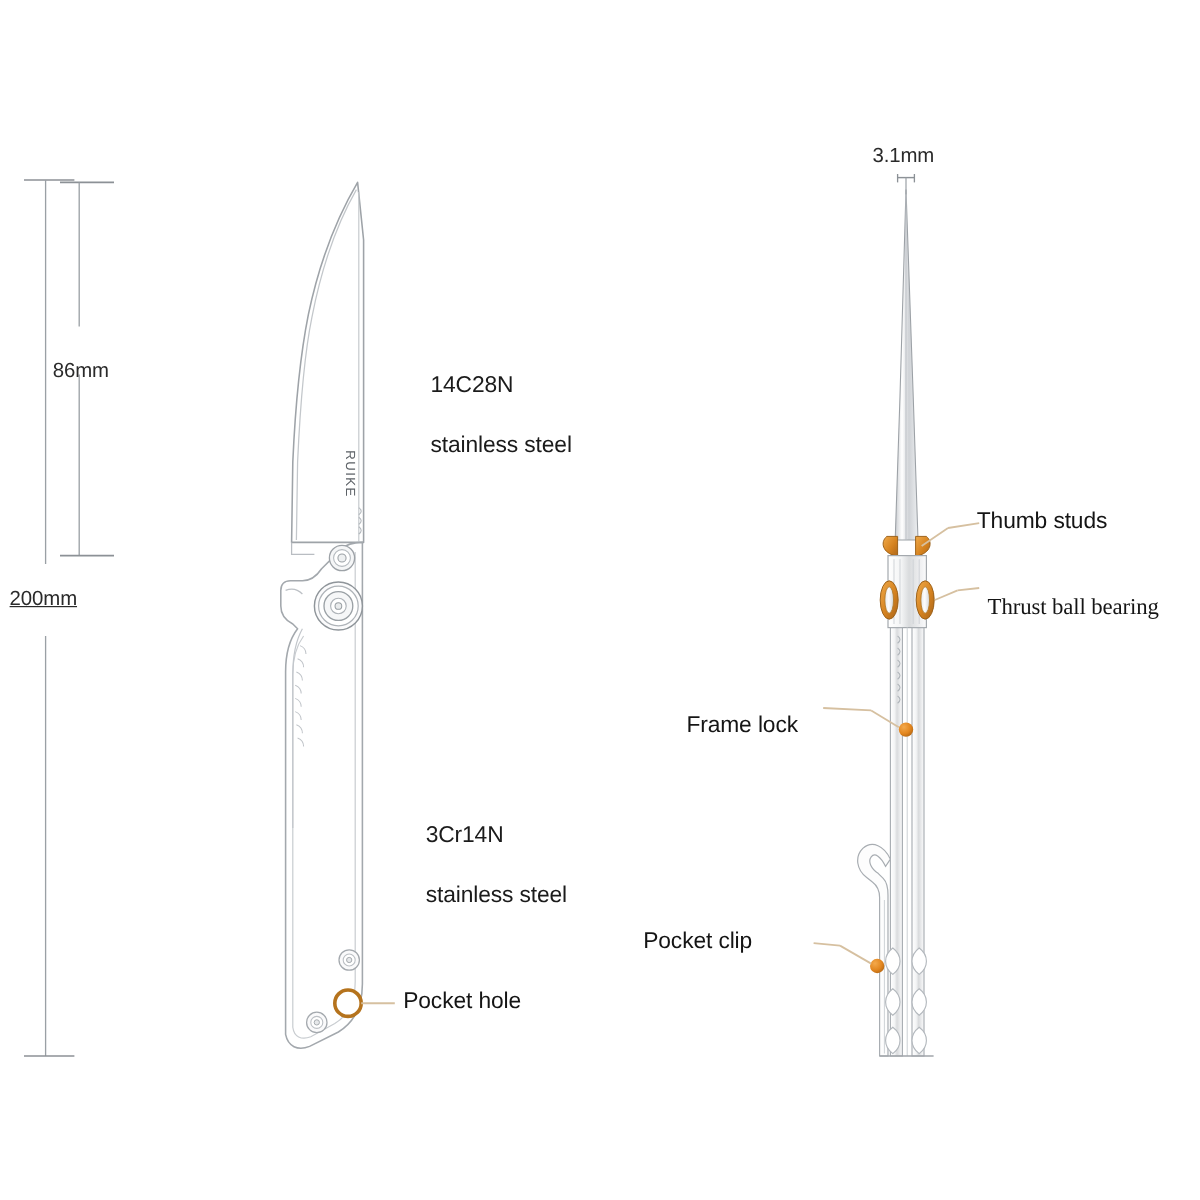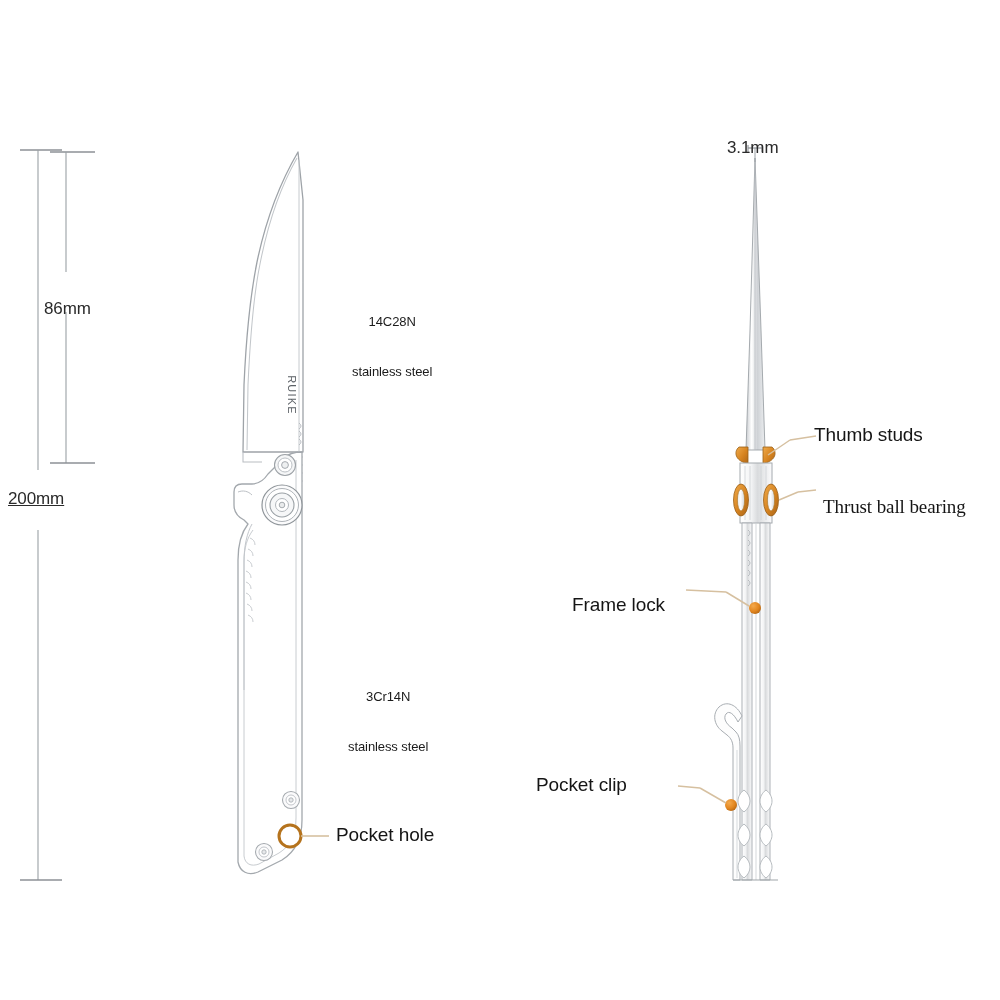--- a/index.html
+++ b/index.html
@@ -33,24 +33,23 @@
     white-space: pre;
     font-family: "Liberation Sans", sans-serif;
     color: #1b1b1b;
     letter-spacing: -0.1px;
   }
   .dim-label {
     font-size: 17px;
     color: #2a2a2a;
   }
   .mat-label {
-    font-size: 13px;
+    font-size: 19px;
     line-height: 25px;
     color: #1b1b1b;
-    text-align: center;
   }
   .callout-label {
     font-size: 19px;
     color: #151515;
   }
   .thin-label {
     font-size: 17px;
     color: #2a2a2a;
   }
 </style>
@@ -303,21 +302,21 @@
       </g>
 
       <path d="M 733 880 L 778 880" stroke="#a0a5aa" stroke-width="1.1" fill="none"></path>
     </g>
   </svg>
 
   <div class="txt dim-label" style="left:44px; top:299px;">86mm</div>
 
   <div class="txt dim-label" style="left:8px; top:489px;text-decoration:underline;">200mm</div>
 
-  <div class="txt thin-label" style="left:727px; top:120px;margin-top:18px;">3.1mm</div>
+  <div class="txt thin-label" style="left:727px; top:120px;">3.1mm</div>
 
   <div class="txt mat-label" style="left:338px; top:284px;">
     <span>14C28N</span><br>
     <span>stainless steel</span>
   </div>
 
   <div class="txt mat-label" style="left:334px; top:659px;">
     <span>3Cr14N</span><br>
     <span>stainless steel</span>
   </div>

